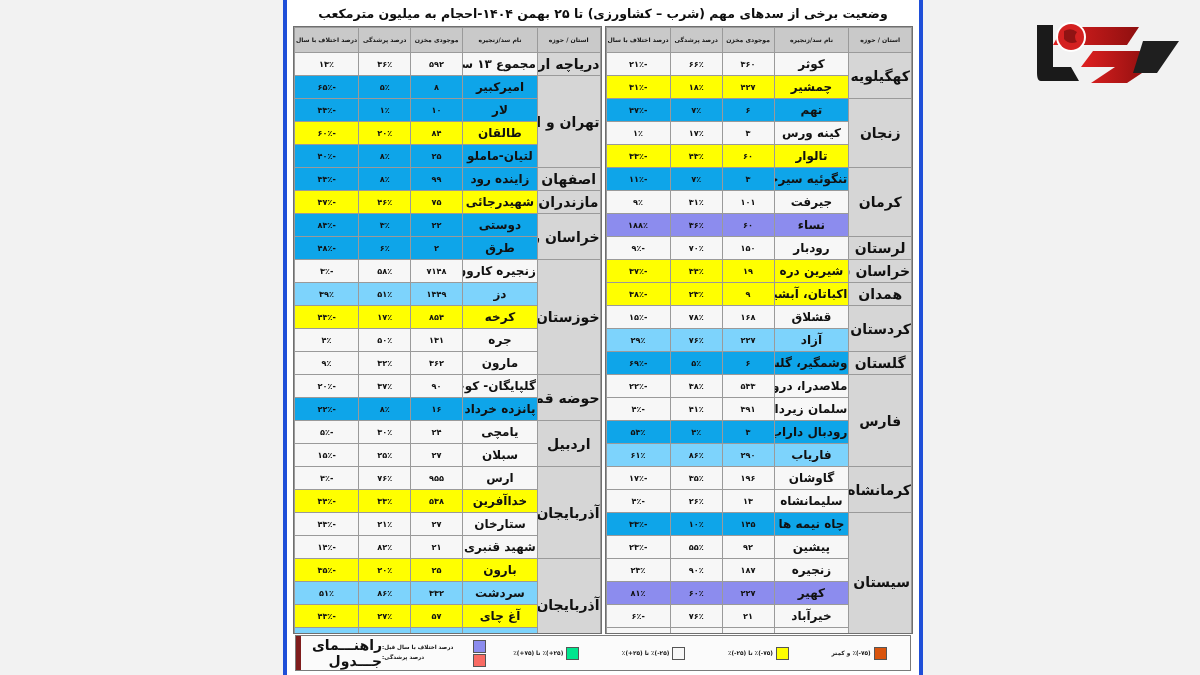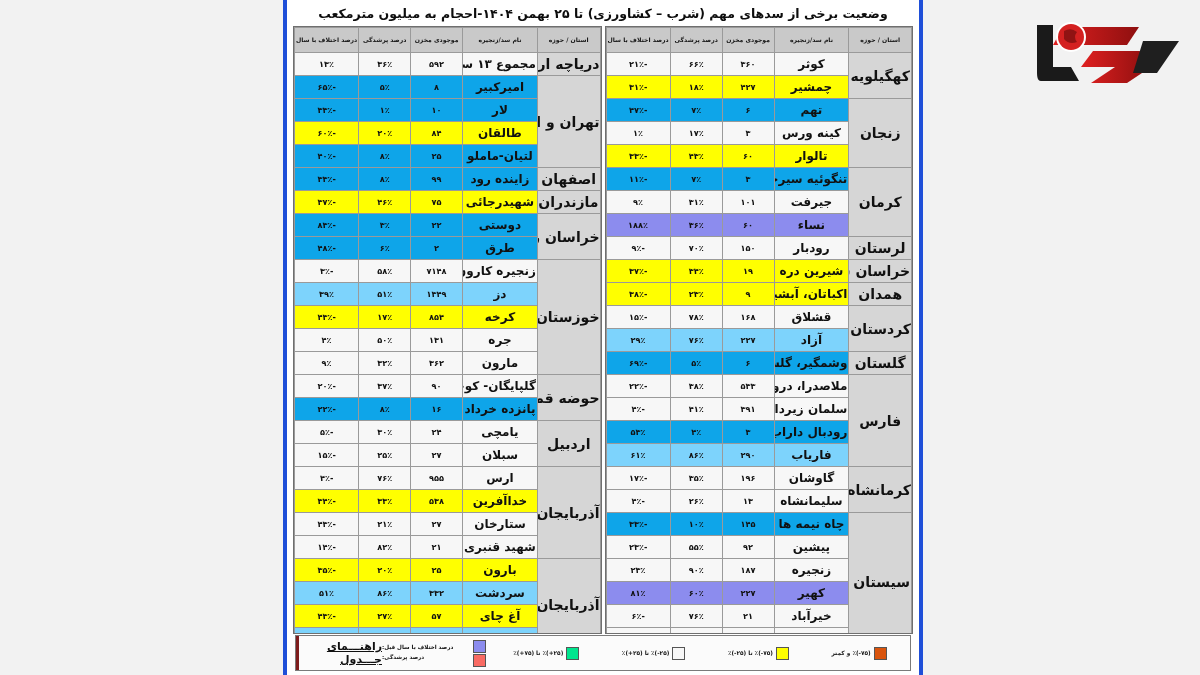--- a/index.html
+++ b/index.html
@@ -119,24 +119,23 @@
     height: 36px;
     border: 1px solid #7a7a7a;
     background: #fbfbfb;
     display: flex;
     flex-direction: row-reverse;
     align-items: stretch;
   }
   #legend-title {
     width: 86px;
     display: flex; align-items: center; justify-content: center;
-    font-size: 11px; font-weight: bold; color: #111;
-    border-left: 3px solid #7f1d1d;
+    font-size: 14px; font-weight: bold; color: #111;
+    border-left: 5px solid #7f1d1d;
     letter-spacing: 1.3px;
-    text-decoration: underline;
   }
   #legend-labels {
     width: 86px;
     display: flex; flex-direction: column;
     justify-content: center; align-items: flex-end;
     padding-right: 3px;
     font-size: 5.6px; font-weight: bold; color: #111;
     line-height: 1.75;
   }
   #legend-swatch-col {

